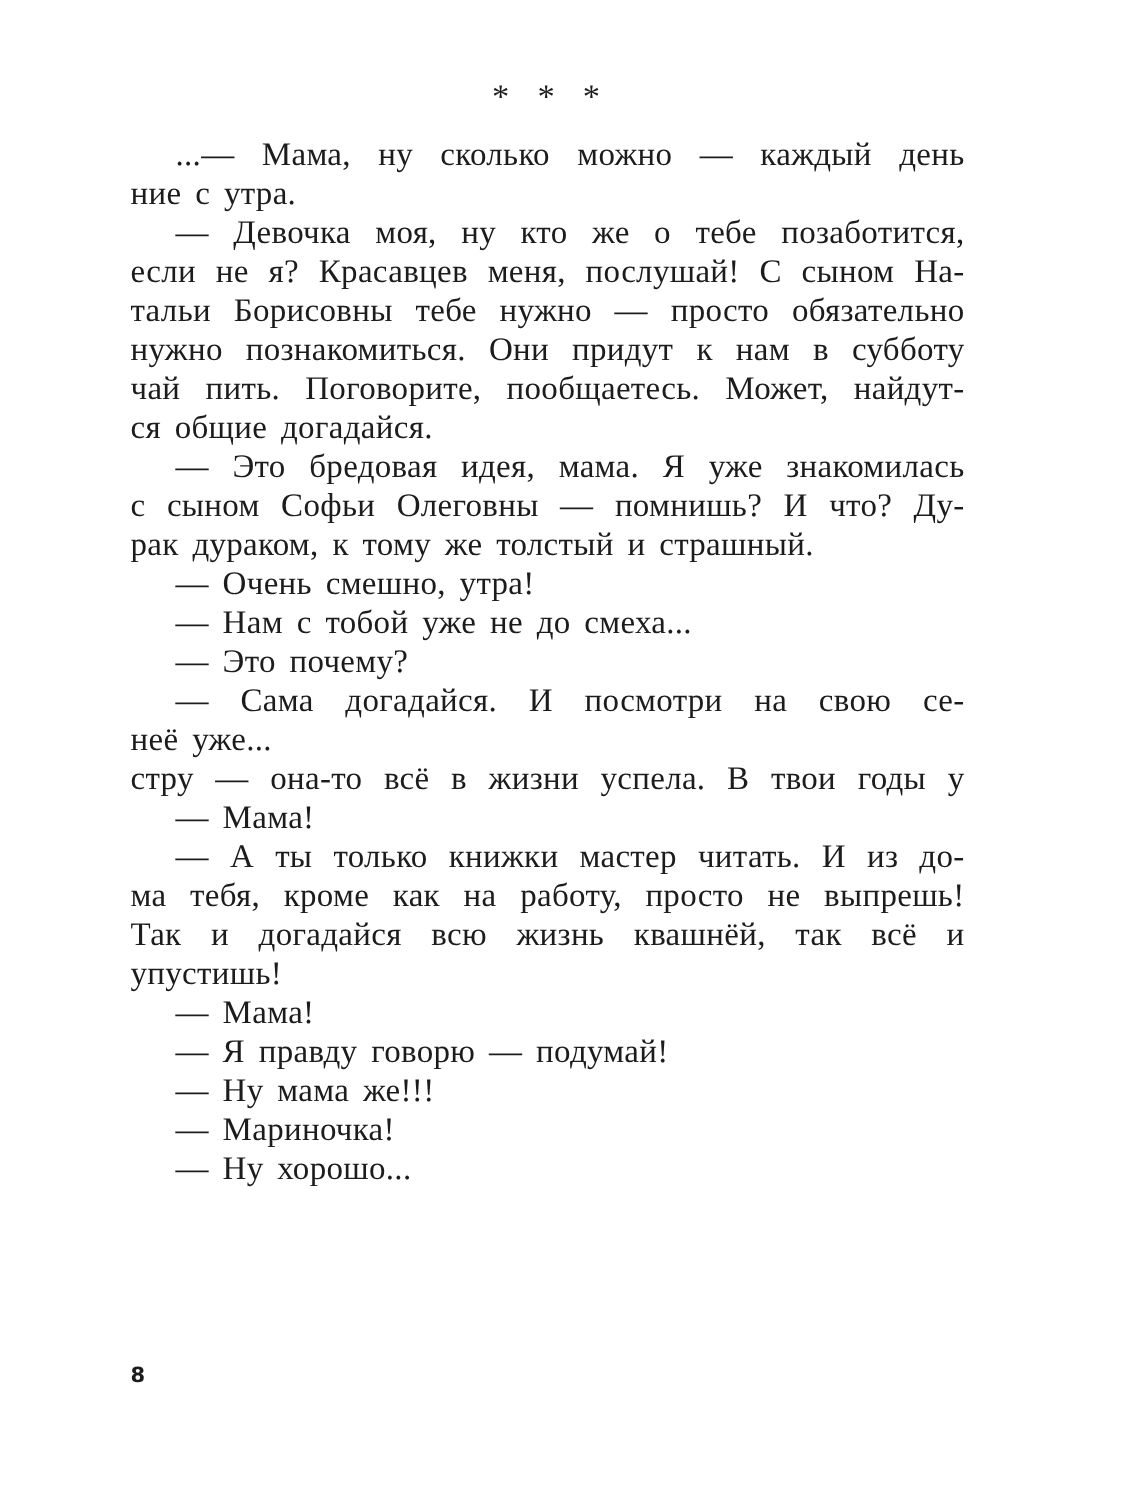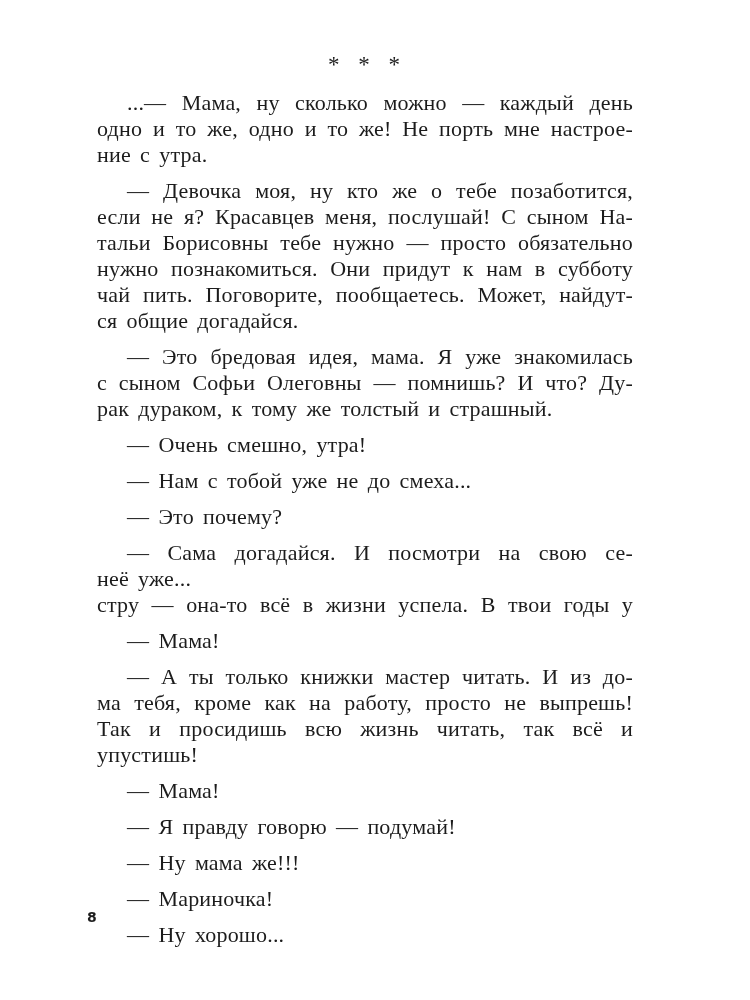--- a/index.html
+++ b/index.html
@@ -30,21 +30,21 @@
     word-spacing: 9px;
     font-weight: 400;
   }
   .body-text {
     margin-top: 12px;
     font-size: 22px;
     line-height: 26px;
     word-spacing: 3.5px;
     letter-spacing: 0.2px;
   }
-  .para { margin: 10px; }
+  .para { margin: 0; }
   .line {
     text-align: justify;
     text-align-last: justify;
     white-space: normal;
   }
   .line.end { text-align-last: left; }
   .line.first { text-indent: 30px; }
   .folio {
     position: absolute;
     left: 87px;
@@ -57,21 +57,20 @@
 </style>
 </head>
 <body>
 
 <div class="page">
   <div class="text-block">
     <div class="divider">* * *</div>
     <div class="body-text">
         <div class="para">
           <div class="line first">...— Мама, ну сколько можно — каждый день</div>
-          <div class="line">одно и то же, одно и то же! Не порть мне настрое-</div>
           <div class="line end">ние с утра.</div>
         </div>
         <div class="para">
           <div class="line first">— Девочка моя, ну кто же о тебе позаботится,</div>
           <div class="line">если не я? Красавцев меня, послушай! С сыном На-</div>
           <div class="line">тальи Борисовны тебе нужно — просто обязательно</div>
           <div class="line">нужно познакомиться. Они придут к нам в субботу</div>
           <div class="line">чай пить. Поговорите, пообщаетесь. Может, найдут-</div>
           <div class="line end">ся общие догадайся.</div>
         </div>
@@ -93,21 +92,21 @@
           <div class="line first">— Сама догадайся. И посмотри на свою се-</div>
           <div class="line end">неё уже...</div>
           <div class="line">стру — она-то всё в жизни успела. В твои годы у</div>
         </div>
         <div class="para">
           <div class="line first end">— Мама!</div>
         </div>
         <div class="para">
           <div class="line first">— А ты только книжки мастер читать. И из до-</div>
           <div class="line">ма тебя, кроме как на работу, просто не выпрешь!</div>
-          <div class="line">Так и просидишь всю жизнь читать, так всё и</div>
+          <div class="line">Так и догадайся всю жизнь квашнёй, так всё и</div>
           <div class="line end">упустишь!</div>
         </div>
         <div class="para">
           <div class="line first end">— Мама!</div>
         </div>
         <div class="para">
           <div class="line first end">— Я правду говорю — подумай!</div>
         </div>
         <div class="para">
           <div class="line first end">— Ну мама же!!!</div>

